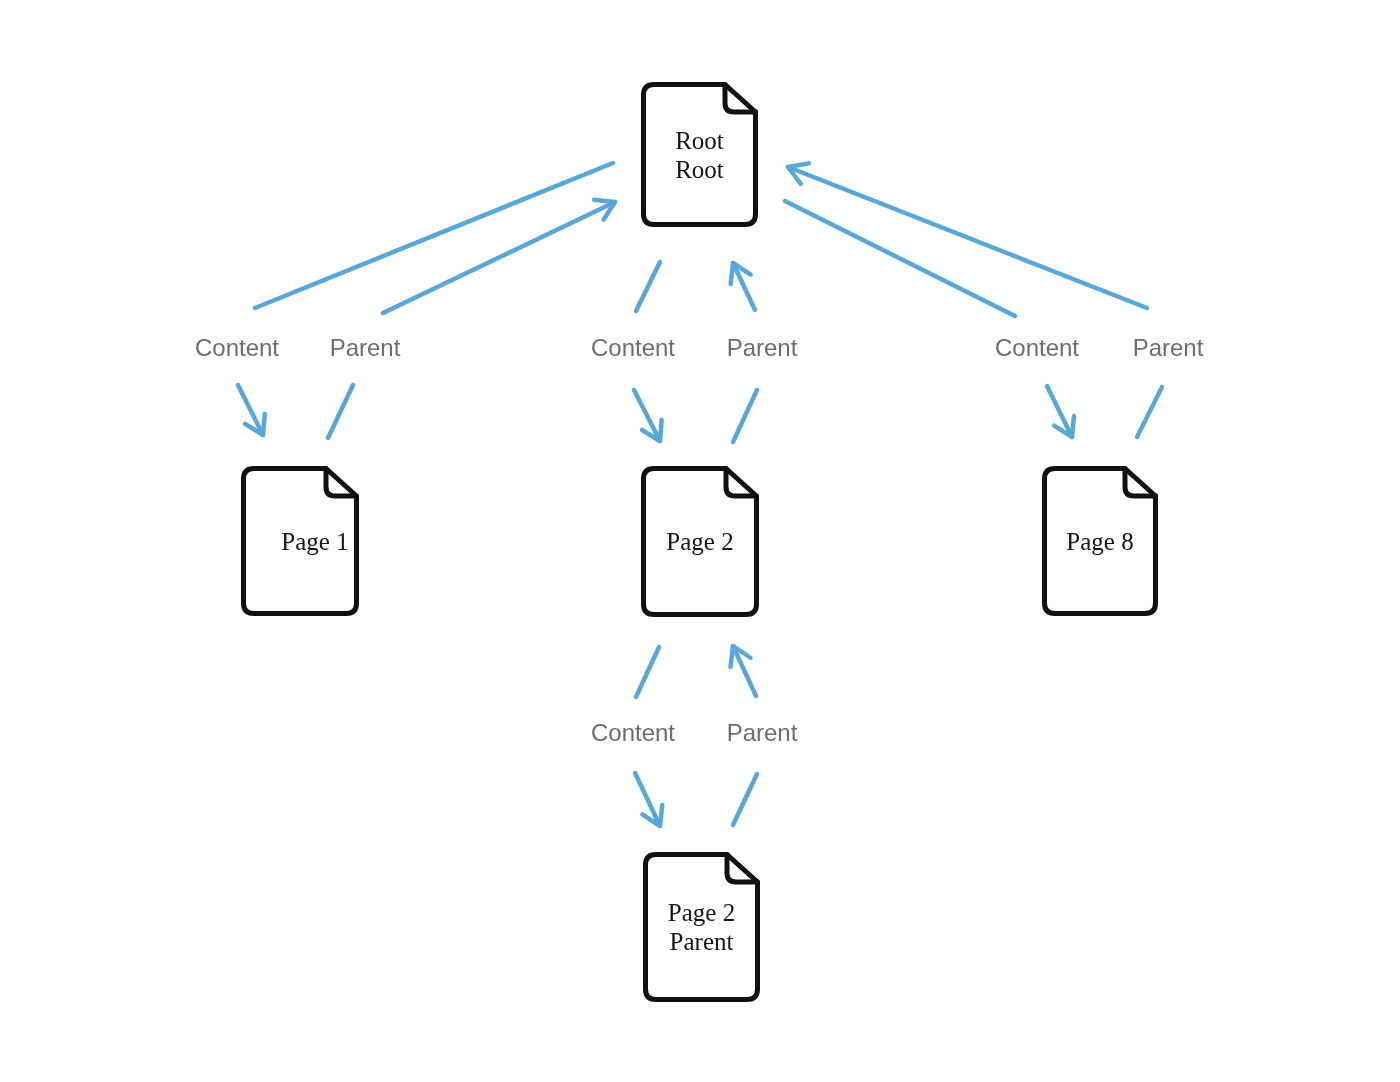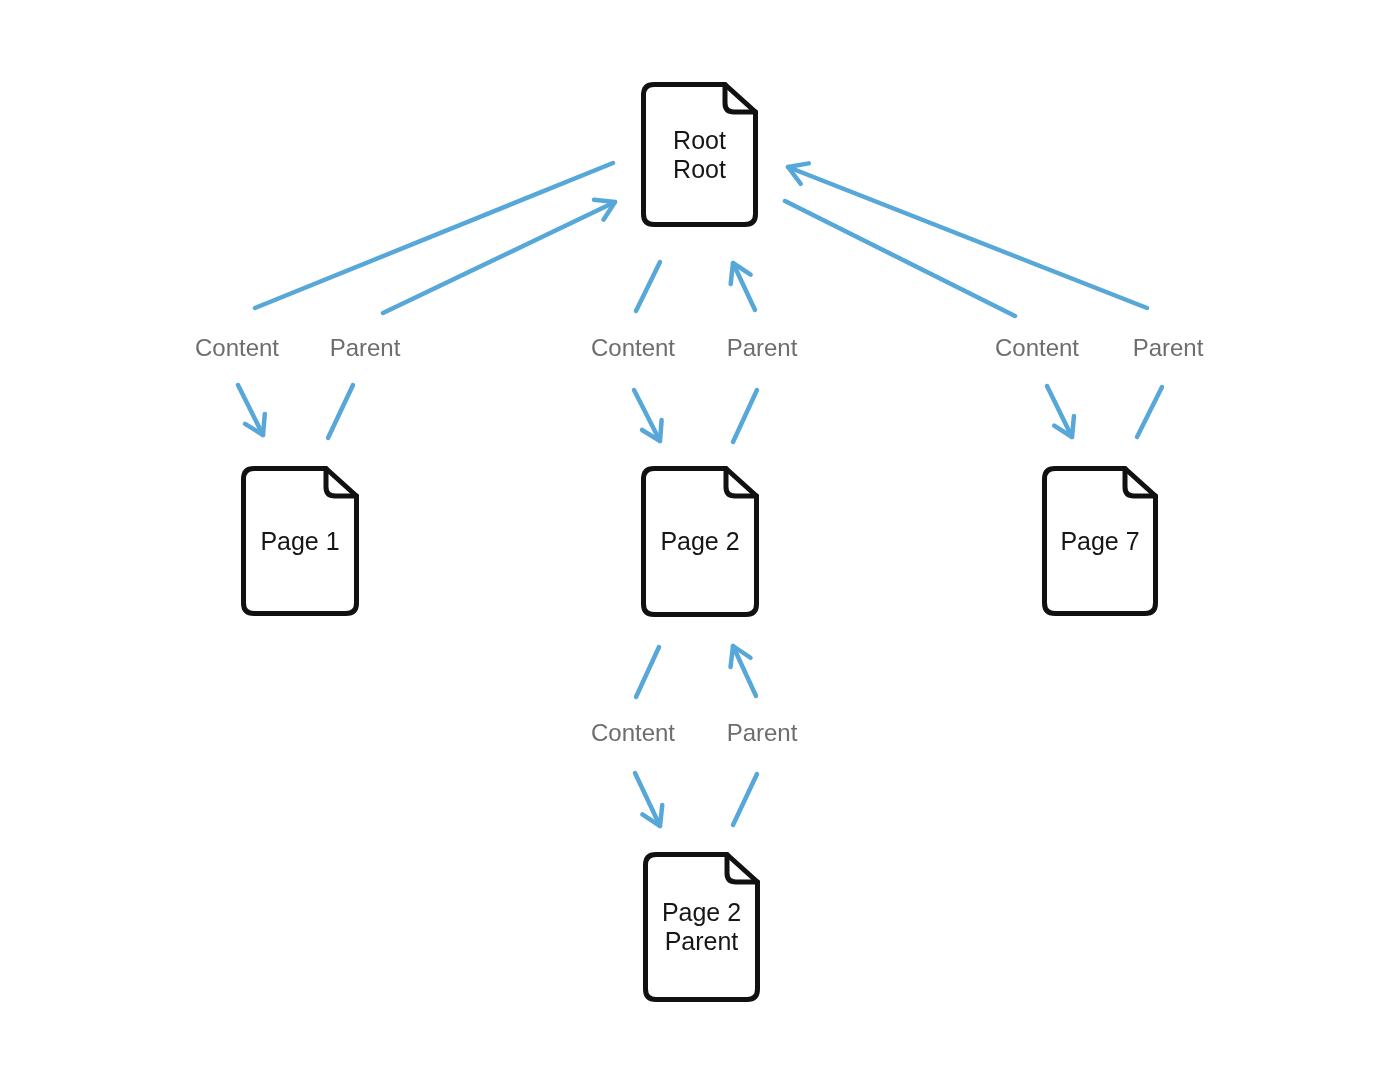--- a/index.html
+++ b/index.html
@@ -39,20 +39,21 @@
     bottom: 0;
     display: flex;
     flex-direction: column;
     align-items: center;
     justify-content: center;
     font-size: 25px;
     line-height: 29px;
     color: #161616;
     text-align: center;
     pointer-events: none;
+    font-family: Liberation Serif, serif;
   }
   .edge-label {
     position: absolute;
     transform: translate(-50%, -50%);
     font-size: 24px;
     color: #6d6d6d;
     white-space: nowrap;
     text-align: right;
   }
 </style>
@@ -88,21 +89,21 @@
       <div class="node" style="left: 641px; top: 82px; width: 117px; height: 145px;">
         <svg class="doc" width="117" height="145" viewBox="0 0 117 145" xmlns="http://www.w3.org/2000/svg">
           <path d="M84 2.5 H13 Q2.5 2.5 2.5 13 V132 Q2.5 142.5 13 142.5 H104 Q114.5 142.5 114.5 132 V30 Z" fill="#FFFFFF" stroke="#111111" stroke-width="5" stroke-linejoin="round"></path>
           <path d="M84 2.5 V21 Q84 30 93 30 H114.5" fill="none" stroke="#111111" stroke-width="5" stroke-linejoin="round" stroke-linecap="round"></path>
         </svg>
         <div class="node-text">
           <div>Root</div>
           <div>Root</div>
         </div>
       </div>
-      <div class="node" style="left: 241px; top: 466px; width: 118px; height: 150px;">
+      <div class="node" style="left: 241px; top: 466px; width: 118px; height: 150px; padding-left: 30px;">
         <svg class="doc" width="118" height="150" viewBox="0 0 118 150" xmlns="http://www.w3.org/2000/svg">
           <path d="M85 2.5 H13 Q2.5 2.5 2.5 13 V137 Q2.5 147.5 13 147.5 H105 Q115.5 147.5 115.5 137 V30 Z" fill="#FFFFFF" stroke="#111111" stroke-width="5" stroke-linejoin="round"></path>
           <path d="M85 2.5 V21 Q85 30 94 30 H115.5" fill="none" stroke="#111111" stroke-width="5" stroke-linejoin="round" stroke-linecap="round"></path>
         </svg>
         <div class="node-text">
           <div>Page 1</div>
         </div>
       </div>
       <div class="node" style="left: 641px; top: 466px; width: 118px; height: 151px;">
         <svg class="doc" width="118" height="151" viewBox="0 0 118 151" xmlns="http://www.w3.org/2000/svg">
@@ -112,21 +113,21 @@
         <div class="node-text">
           <div>Page 2</div>
         </div>
       </div>
       <div class="node" style="left: 1042px; top: 466px; width: 116px; height: 150px;">
         <svg class="doc" width="116" height="150" viewBox="0 0 116 150" xmlns="http://www.w3.org/2000/svg">
           <path d="M83 2.5 H13 Q2.5 2.5 2.5 13 V137 Q2.5 147.5 13 147.5 H103 Q113.5 147.5 113.5 137 V30 Z" fill="#FFFFFF" stroke="#111111" stroke-width="5" stroke-linejoin="round"></path>
           <path d="M83 2.5 V21 Q83 30 92 30 H113.5" fill="none" stroke="#111111" stroke-width="5" stroke-linejoin="round" stroke-linecap="round"></path>
         </svg>
         <div class="node-text">
-          <div>Page 7</div>
+          <div>Page 8</div>
         </div>
       </div>
       <div class="node" style="left: 643px; top: 852px; width: 117px; height: 150px;">
         <svg class="doc" width="117" height="150" viewBox="0 0 117 150" xmlns="http://www.w3.org/2000/svg">
           <path d="M84 2.5 H13 Q2.5 2.5 2.5 13 V137 Q2.5 147.5 13 147.5 H104 Q114.5 147.5 114.5 137 V30 Z" fill="#FFFFFF" stroke="#111111" stroke-width="5" stroke-linejoin="round"></path>
           <path d="M84 2.5 V21 Q84 30 93 30 H114.5" fill="none" stroke="#111111" stroke-width="5" stroke-linejoin="round" stroke-linecap="round"></path>
         </svg>
         <div class="node-text">
           <div>Page 2</div>
           <div>Parent</div>

